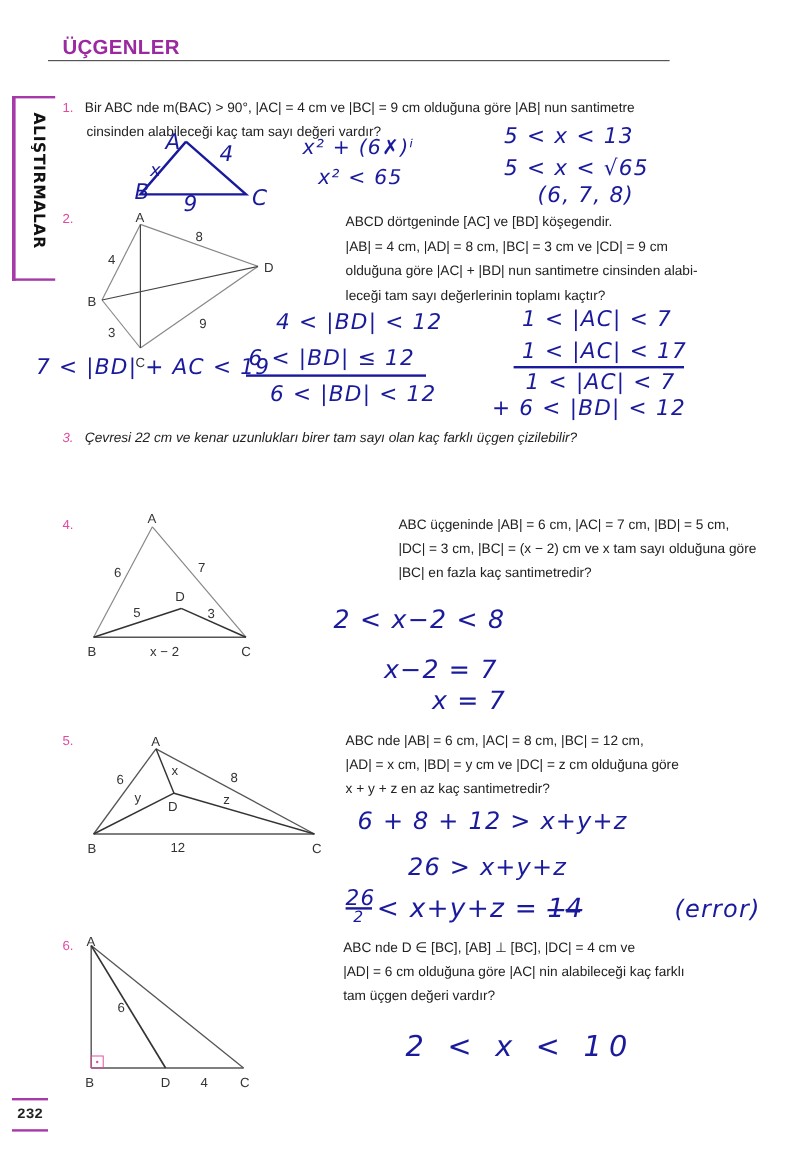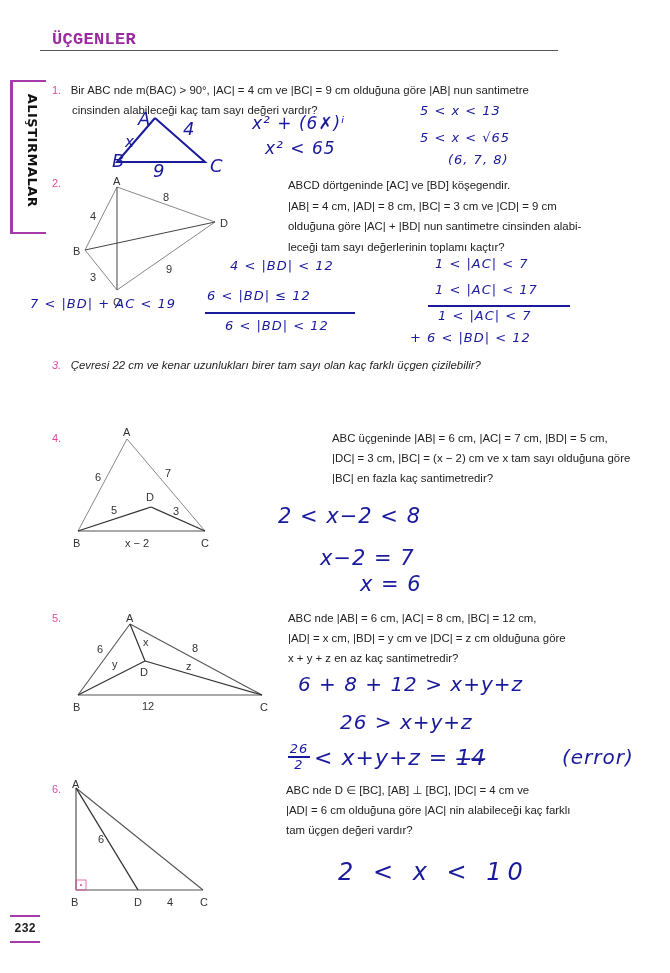--- a/index.html
+++ b/index.html
@@ -1,24 +1,24 @@
 <!DOCTYPE html>
 <html><head>
 <meta charset="utf-8">
 <style>
   html,body{margin:0;padding:0;background:#ffffff;}
   body{width:670px;height:973px;position:relative;overflow:hidden;font-family:"Liberation Sans",sans-serif;color:#222;}
   .abs{position:absolute;}
-  .title{left:52px;top:30px;font-family:Liberation Mono, monospace;font-weight:bold;font-size:17px;color:#9b2aa0;letter-spacing:0.3px;}
+  .title{left:52px;top:30px;font-family:Liberation Sans, sans-serif;font-weight:bold;font-size:17px;color:#9b2aa0;letter-spacing:0.3px;}
   .title-rule{left:40px;top:50px;width:518px;height:1px;background:#555;}
   .side-tab{left:10px;top:80px;width:33px;height:150px;border-left:3px solid #a53aa8;border-top:2px solid #a53aa8;border-bottom:2px solid #a53aa8;border-right:none;}
   .side-label{left:-38px;top:143px;width:140px;transform:rotate(90deg);transform-origin:center;font-family:"DejaVu Sans",sans-serif;font-weight:bold;font-size:13px;letter-spacing:0.5px;color:#111;text-align:center;}
   .qnum{color:#e04aa0;font-size:11px;}
   .qtext{font-size:11.4px;line-height:20px;color:#222;}
-  .hand{font-family:"DejaVu Sans",sans-serif;color:#1a1a9c;font-size:13px;font-style:italic;letter-spacing:1px;white-space:nowrap;}
+  .hand{font-family:"DejaVu Sans",sans-serif;color:#1a1a9c;font-size:18px;font-style:italic;letter-spacing:1px;white-space:nowrap;}
   .fig text{font-family:"Liberation Sans",sans-serif;font-size:11px;fill:#333;}
   .pagenum{left:10px;top:915px;width:30px;height:24px;border-top:2px solid #a53aa8;border-bottom:2px solid #a53aa8;font-size:12px;font-weight:bold;color:#222;text-align:center;line-height:24px;font-family:Liberation Mono, monospace;}
   .hline{height:1.5px;background:#1a1a9c;}
 </style>
 </head>
 <body>
 
 <div class="abs title">ÜÇGENLER</div>
 <div class="abs title-rule"></div>
 
@@ -104,21 +104,21 @@
   <text x="108" y="90">3</text>
   <text x="60" y="122">x − 2</text>
 </svg>
 <div class="abs qtext" style="left:288px;top:428px;width:370px;margin-left:44px;">
   <div>ABC üçgeninde |AB| = 6 cm, |AC| = 7 cm, |BD| = 5 cm,</div>
   <div>|DC| = 3 cm, |BC| = (x − 2) cm ve x tam sayı olduğuna göre</div>
   <div>|BC| en fazla kaç santimetredir?</div>
 </div>
 <div class="abs hand" style="left:278px;top:504px;font-size:21px">2 &lt; x−2 &lt; 8</div>
 <div class="abs hand" style="left:320px;top:546px;font-size:21px">x−2 = 7</div>
-<div class="abs hand" style="left:360px;top:572px;font-size:21px">x = 6</div>
+<div class="abs hand" style="left:360px;top:572px;font-size:21px">x = 7</div>
 
 <div class="abs qnum" style="left:52px;top:612px">5.</div>
 <svg class="abs fig" style="left:70px;top:608px" width="205" height="105">
   <line x1="60" y1="16" x2="8" y2="87" stroke="#555" stroke-width="1.1"></line>
   <line x1="60" y1="16" x2="192" y2="87" stroke="#555" stroke-width="1.1"></line>
   <line x1="8" y1="87" x2="192" y2="87" stroke="#555" stroke-width="1.2"></line>
   <line x1="60" y1="16" x2="75" y2="53" stroke="#333" stroke-width="1.2"></line>
   <line x1="8" y1="87" x2="75" y2="53" stroke="#333" stroke-width="1.2"></line>
   <line x1="75" y1="53" x2="192" y2="87" stroke="#333" stroke-width="1.2"></line>
   <text x="56" y="14">A</text>
@@ -133,21 +133,21 @@
   <text x="116" y="62">z</text>
 </svg>
 <div class="abs qtext" style="left:288px;top:608px;width:370px;">
   <div>ABC nde |AB| = 6 cm, |AC| = 8 cm, |BC| = 12 cm,</div>
   <div>|AD| = x cm, |BD| = y cm ve |DC| = z cm olduğuna göre</div>
   <div>x + y + z en az kaç santimetredir?</div>
 </div>
 <div class="abs hand" style="left:298px;top:672px;font-size:20px">6 + 8 + 12 &gt; x+y+z</div>
 <div class="abs hand" style="left:340px;top:710px;font-size:20px">26 &gt; x+y+z</div>
 <div class="abs" style="left:288px;top:742px;width:22px;text-align:center;">
-  <div class="hand" style="font-size:13px;position:static;line-height:14px">26</div>
+  <div class="hand" style="font-size:18px;position:static;line-height:14px">26</div>
   <div class="hline" style="width:22px"></div>
   <div class="hand" style="font-size:13px;position:static;line-height:14px">2</div>
 </div>
 <div class="abs hand" style="left:314px;top:745px;font-size:22px">&lt; x+y+z = 1̶4̶</div>
 <div class="abs hand" style="left:562px;top:745px;font-size:20px">(error)</div>
 
 <div class="abs qnum" style="left:52px;top:783px">6.</div>
 <svg class="abs fig" style="left:65px;top:780px" width="160" height="135">
   <line x1="11" y1="8" x2="11" y2="110" stroke="#555" stroke-width="1.2"></line>
   <line x1="11" y1="110" x2="138" y2="110" stroke="#555" stroke-width="1.2"></line>

